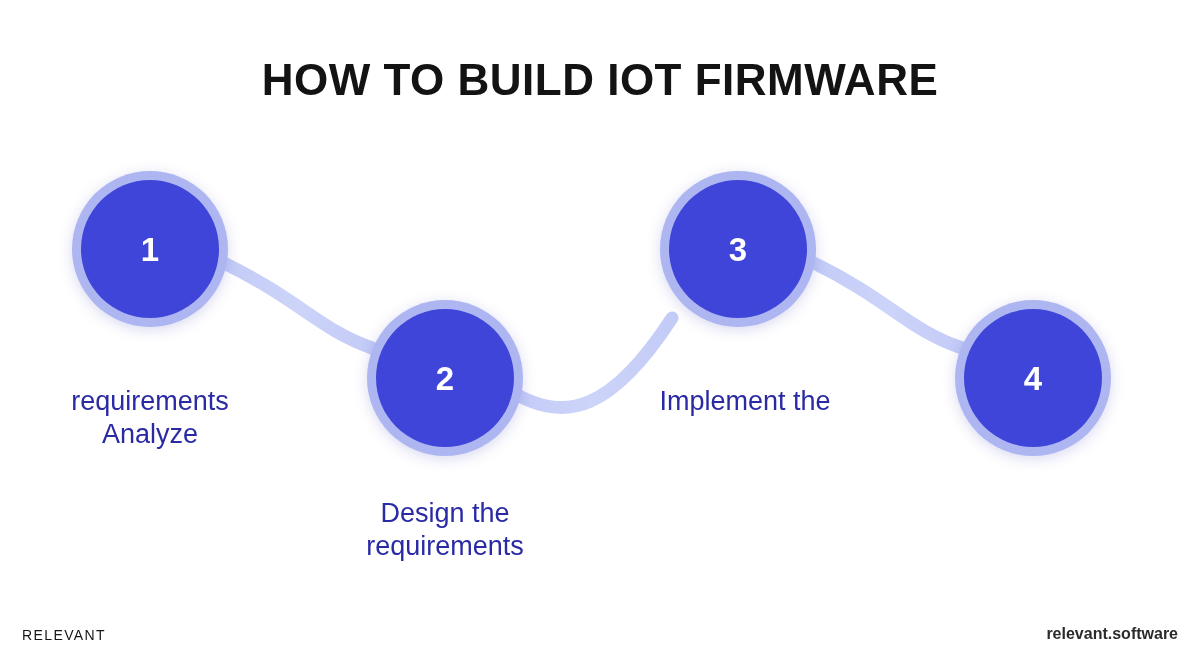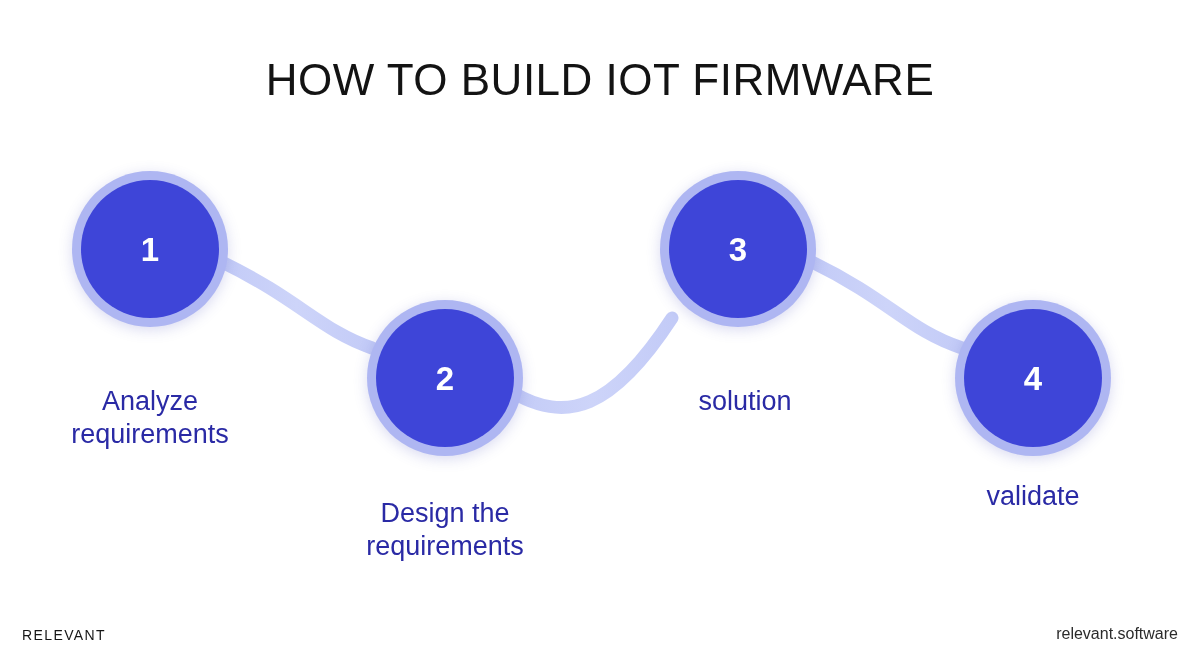--- a/index.html
+++ b/index.html
@@ -21,21 +21,21 @@
   }
 
   
   .title {
     position: absolute;
     left: 0;
     top: 55px;
     width: 1200px;
     text-align: center;
     font-size: 44px;
-    font-weight: normal;
+    font-weight: bold;
     letter-spacing: 0.5px;
     color: #131313;
     font-family: "Liberation Sans", sans-serif;
     white-space: nowrap;
   }
 
   
   .connectors {
     position: absolute;
     left: 0;
@@ -100,21 +100,21 @@
     font-weight: normal;
     letter-spacing: 1.4px;
     color: #161616;
     font-family: "Liberation Sans", sans-serif;
   }
   .footer-url {
     position: absolute;
     right: 22px;
     top: 625px;
     font-size: 16px;
-    font-weight: normal;
+    font-weight: bold;
     color: #2b2b2b;
     font-family: "Liberation Sans", sans-serif;
   }
 </style>
 </head>
 <body>
 
 <div class="canvas">
 
   <div class="title">HOW TO BUILD IOT FIRMWARE</div>
@@ -135,51 +135,50 @@
     <path d="M 812 262 C 890 300 908 330 962 348" fill="none" stroke="url(#ribbonFade)" stroke-width="13" stroke-linecap="round"></path>
   </svg>
 
   <div class="step" style="left:72px; top:171px;">
     <div class="ring"></div>
     <div class="core">
       <span class="num">1</span>
     </div>
   </div>
   <div class="caption" style="left:30px; top:385px; width:240px;">
+    <div>requirements</div>
     <div>Analyze</div>
-    <div>requirements</div>
   </div>
 
   <div class="step" style="left:367px; top:300px;">
     <div class="ring"></div>
     <div class="core">
       <span class="num">2</span>
     </div>
   </div>
   <div class="caption" style="left:325px; top:497px; width:240px;">
     <div>Design the</div>
     <div>requirements</div>
   </div>
 
   <div class="step" style="left:660px; top:171px;">
     <div class="ring"></div>
     <div class="core">
       <span class="num">3</span>
     </div>
   </div>
   <div class="caption" style="left:605px; top:385px; width:280px;">
-    <div>solution</div>
+    <div>Implement the</div>
   </div>
 
   <div class="step" style="left:955px; top:300px;">
     <div class="ring"></div>
     <div class="core">
       <span class="num">4</span>
     </div>
   </div>
   <div class="caption" style="left:923px; top:480px; width:220px;">
-    <div>validate</div>
   </div>
 
   <div class="footer-brand">RELEVANT</div>
   <div class="footer-url">relevant.software</div>
 
 </div>
 
 </body></html>

